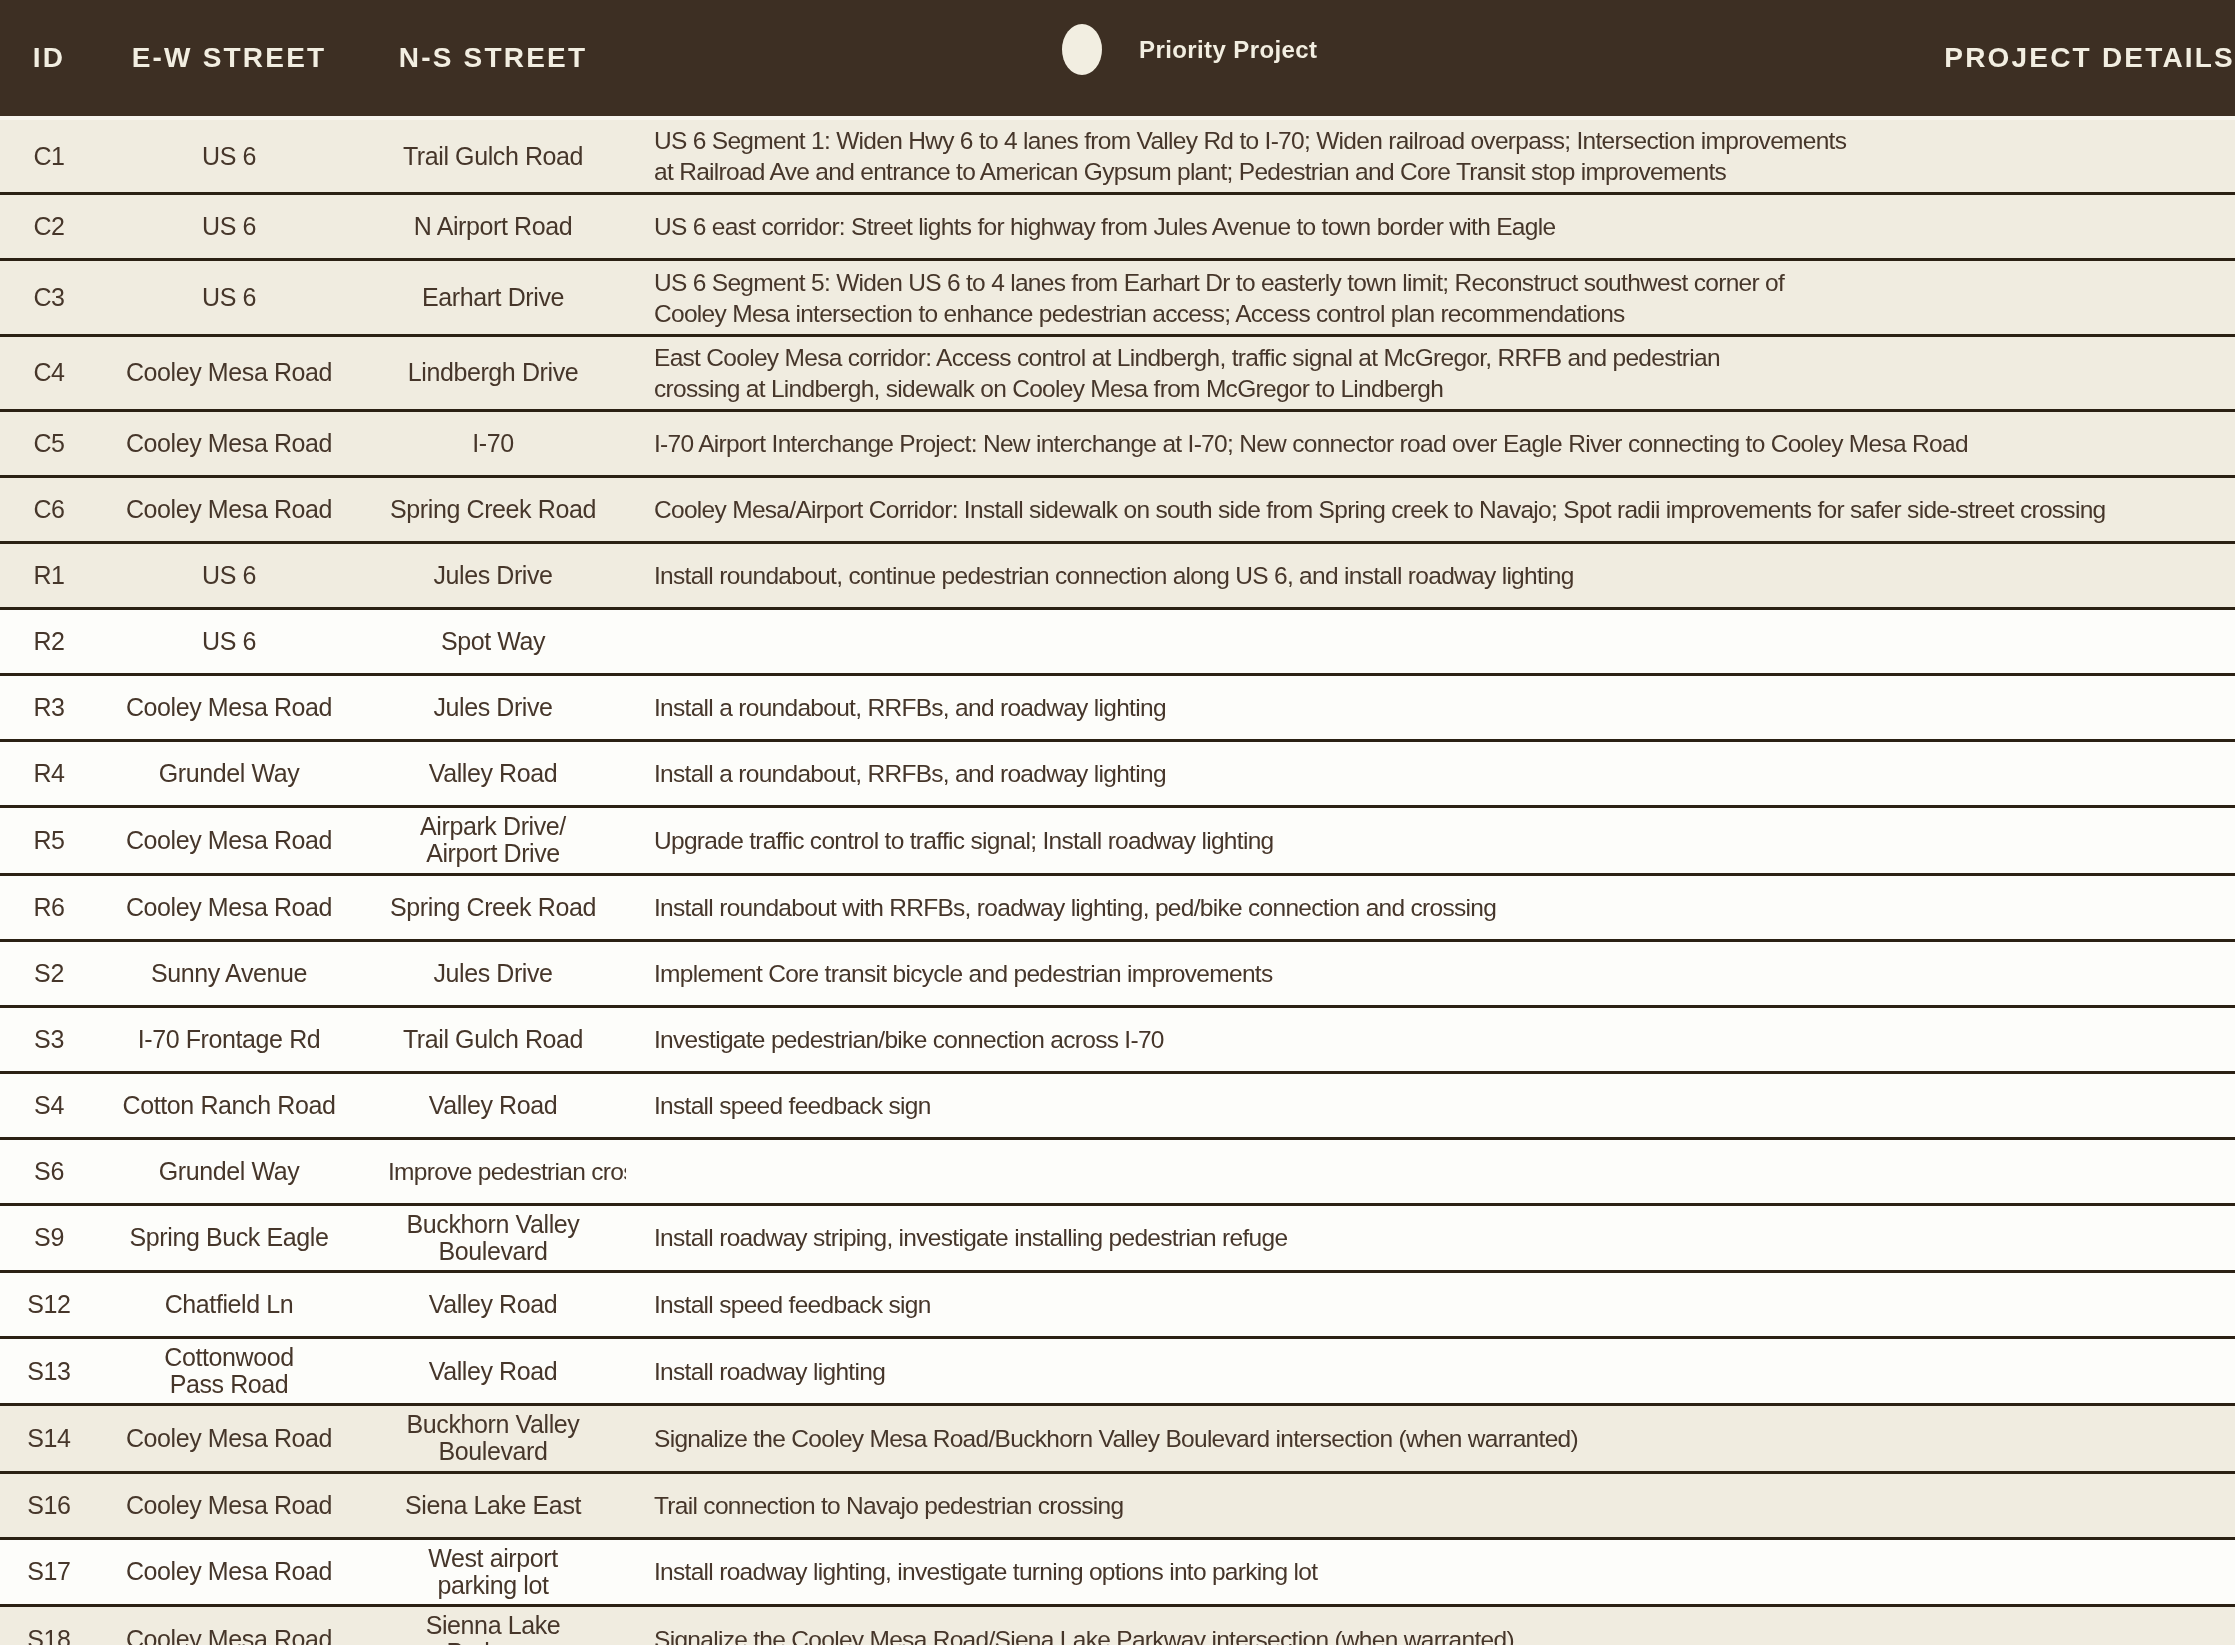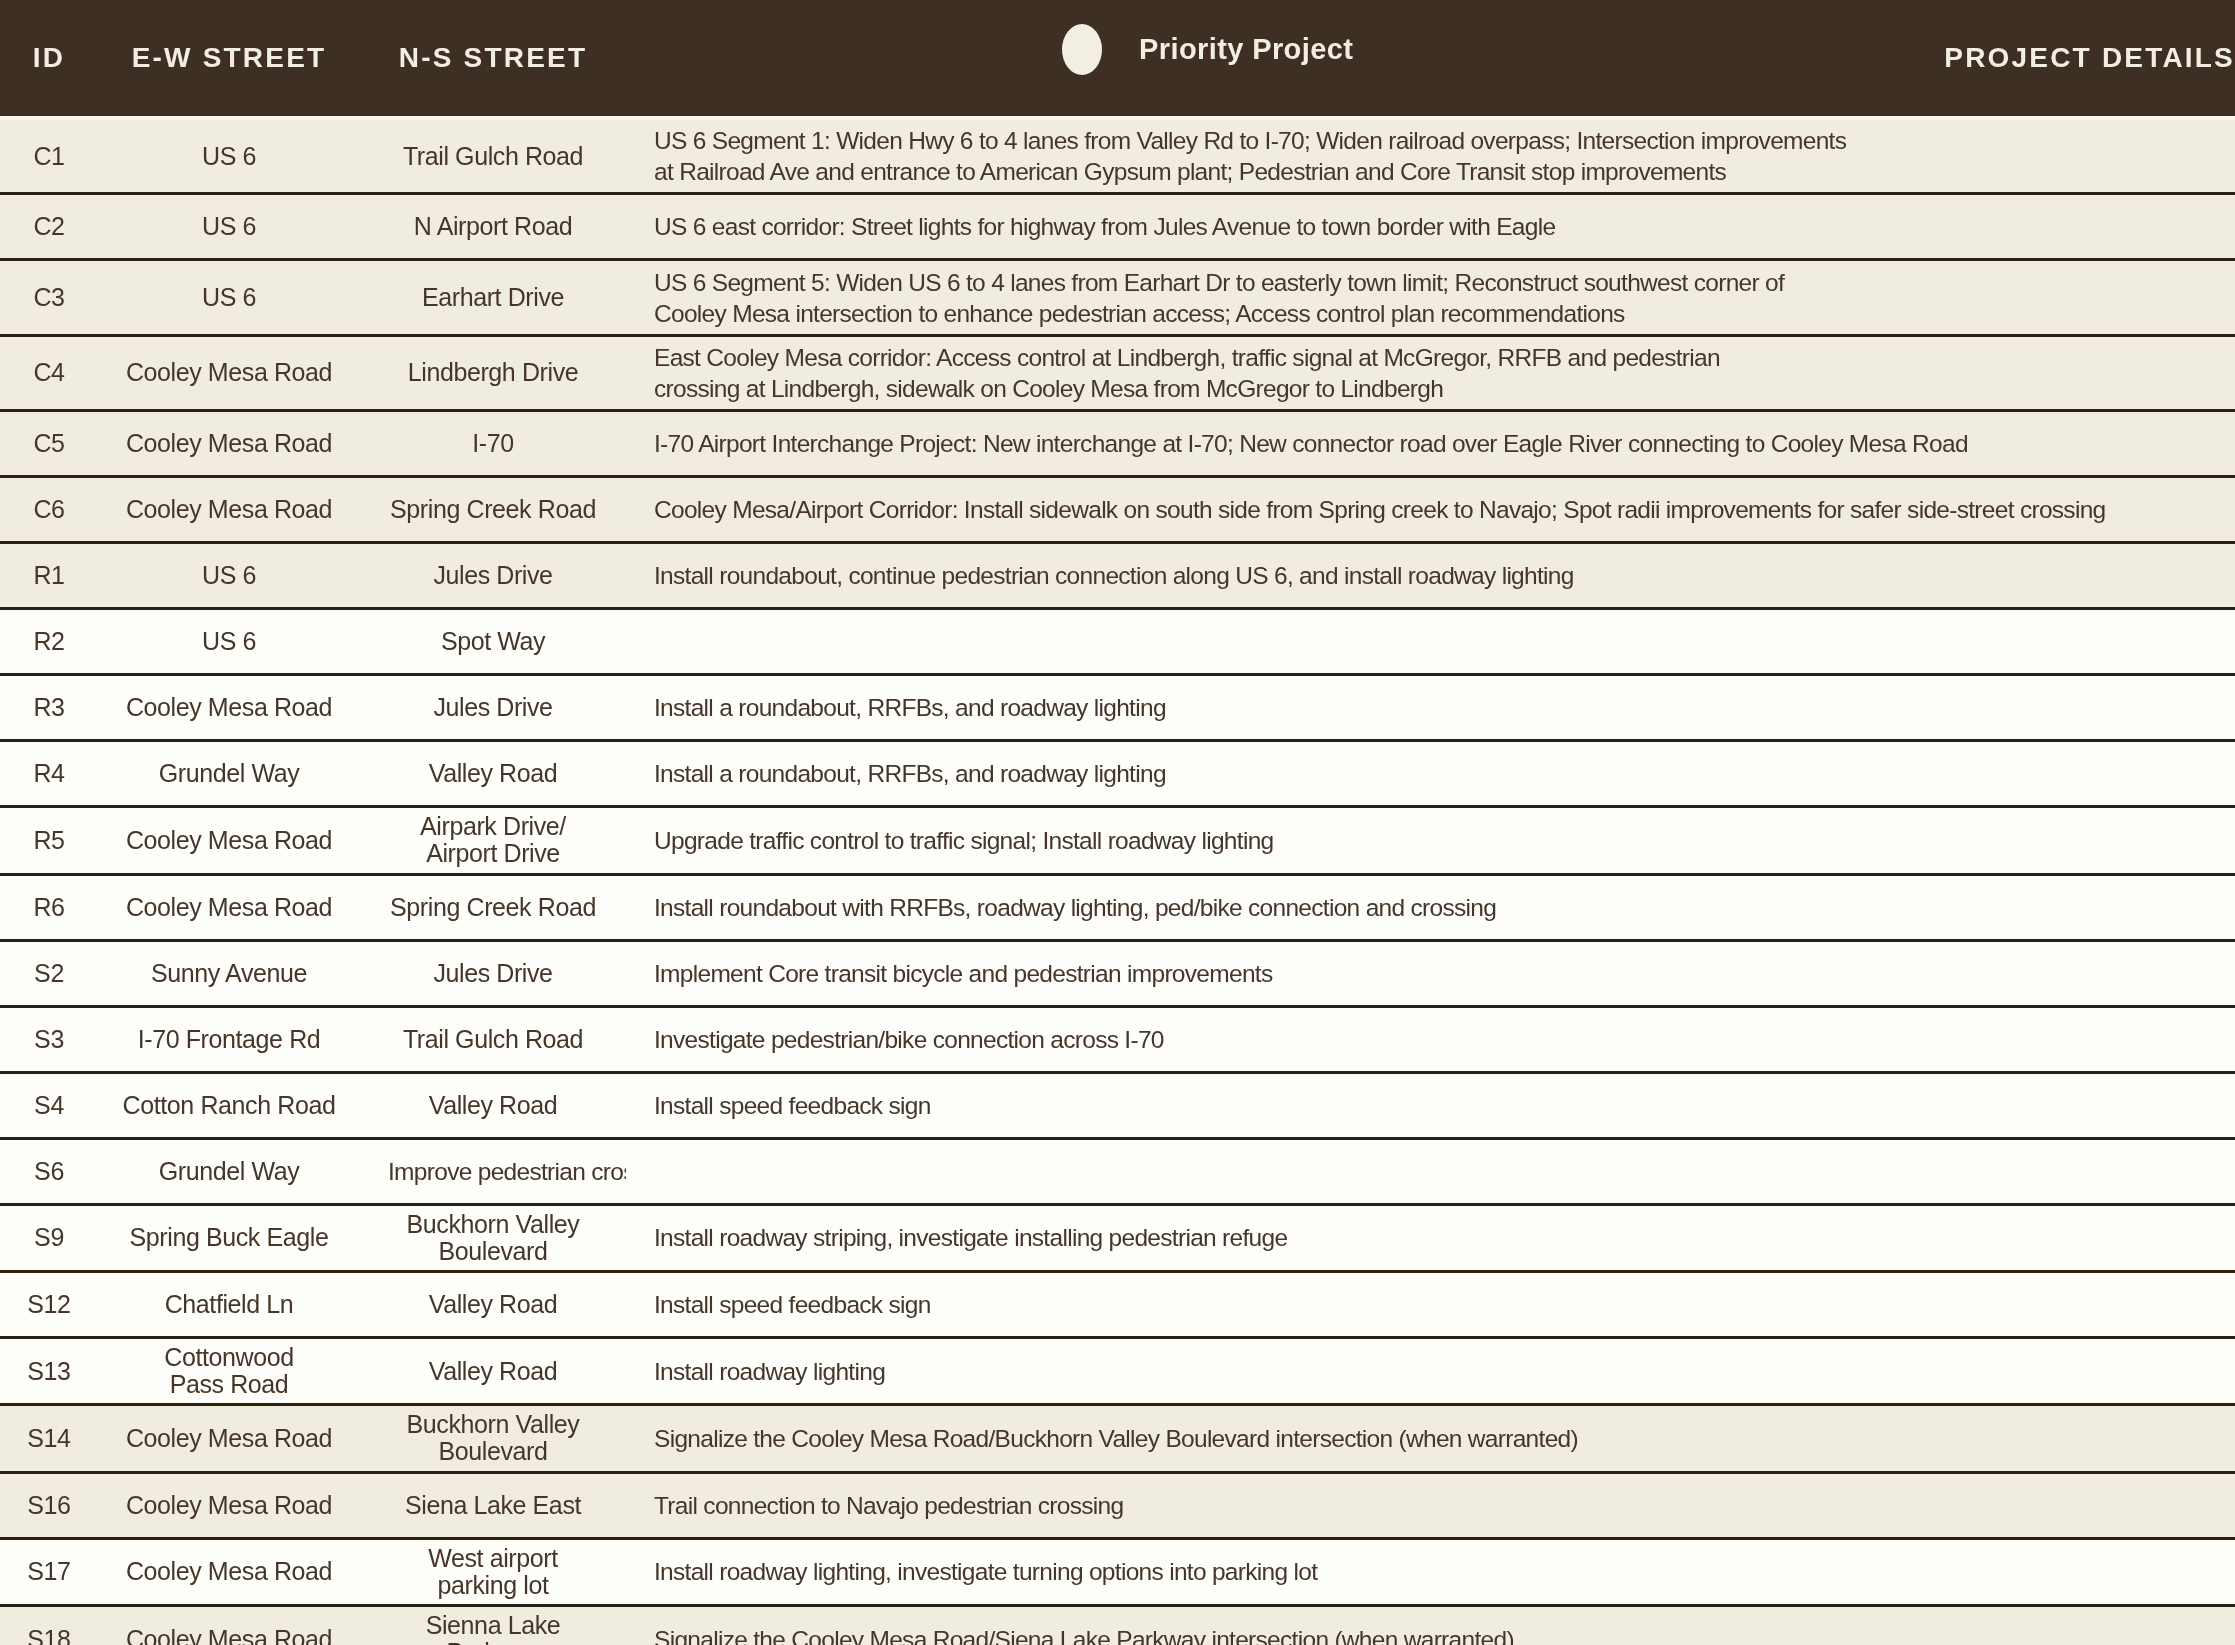--- a/index.html
+++ b/index.html
@@ -46,21 +46,21 @@
   }
   .legend-dot {
     display: inline-block;
     width: 40px;
     height: 51px;
     border-radius: 50%;
     background: var(--header-text, #f2eee1);
   }
   .legend-label {
     margin-left: 37px;
-    font-size: 29px;
+    font-size: 24px;
     font-weight: bold;
     letter-spacing: 0.4px;
     white-space: nowrap;
   }
   
   .tbody { background: var(--row-white, #fdfdfa); }
   .tr {
     display: grid;
     grid-template-columns: 98px 262px 266px 1fr;
     min-height: 66px;

